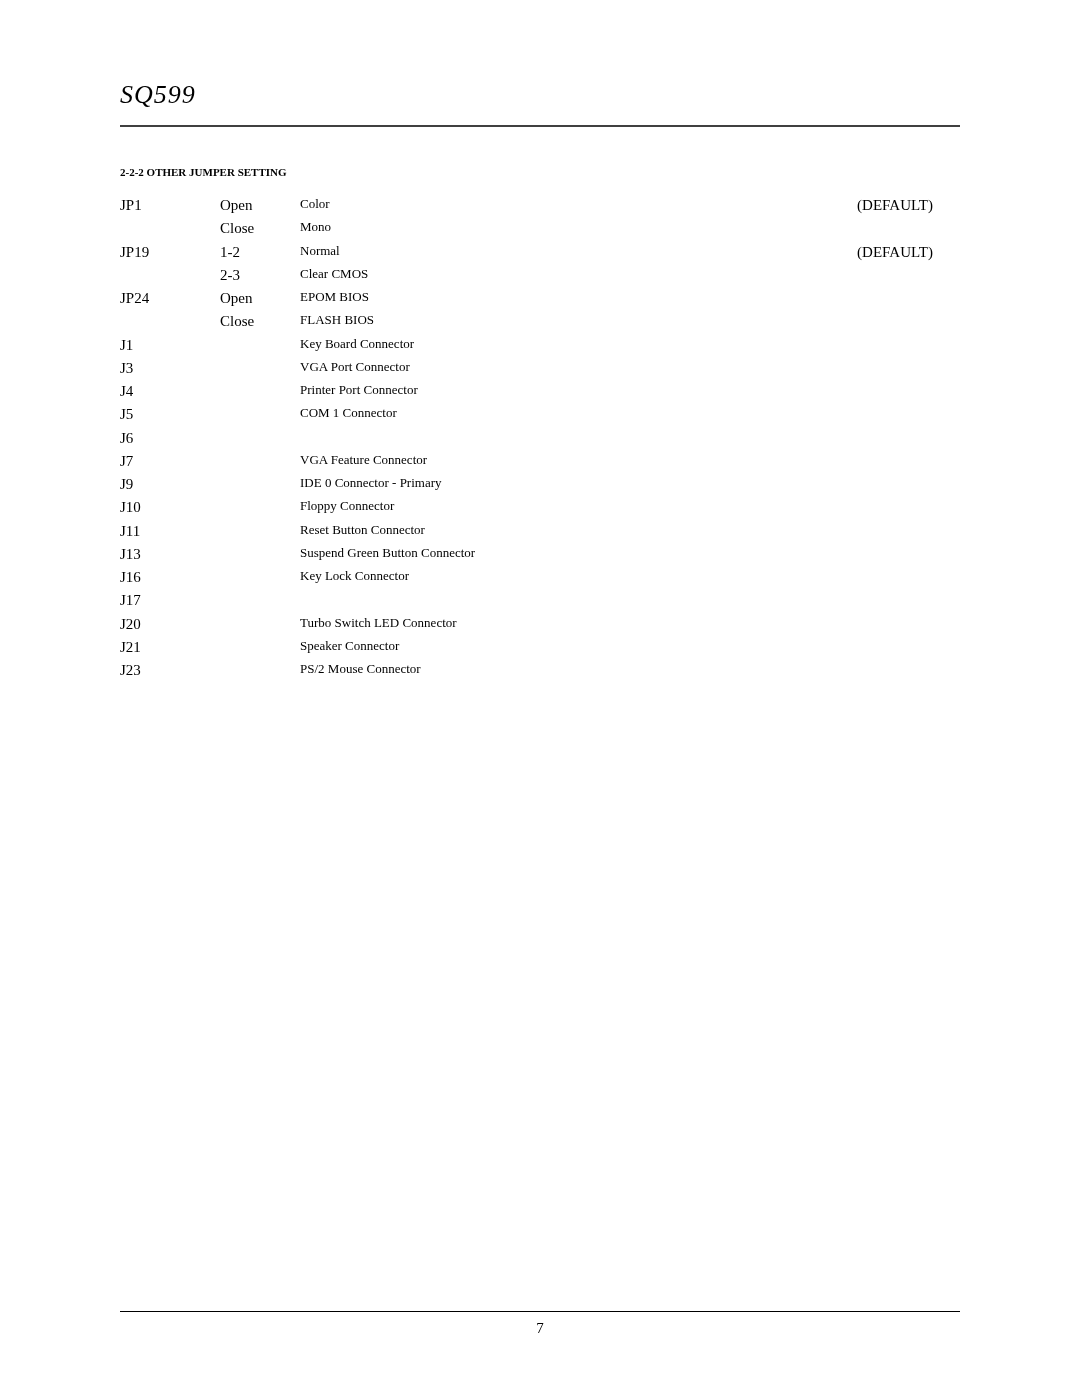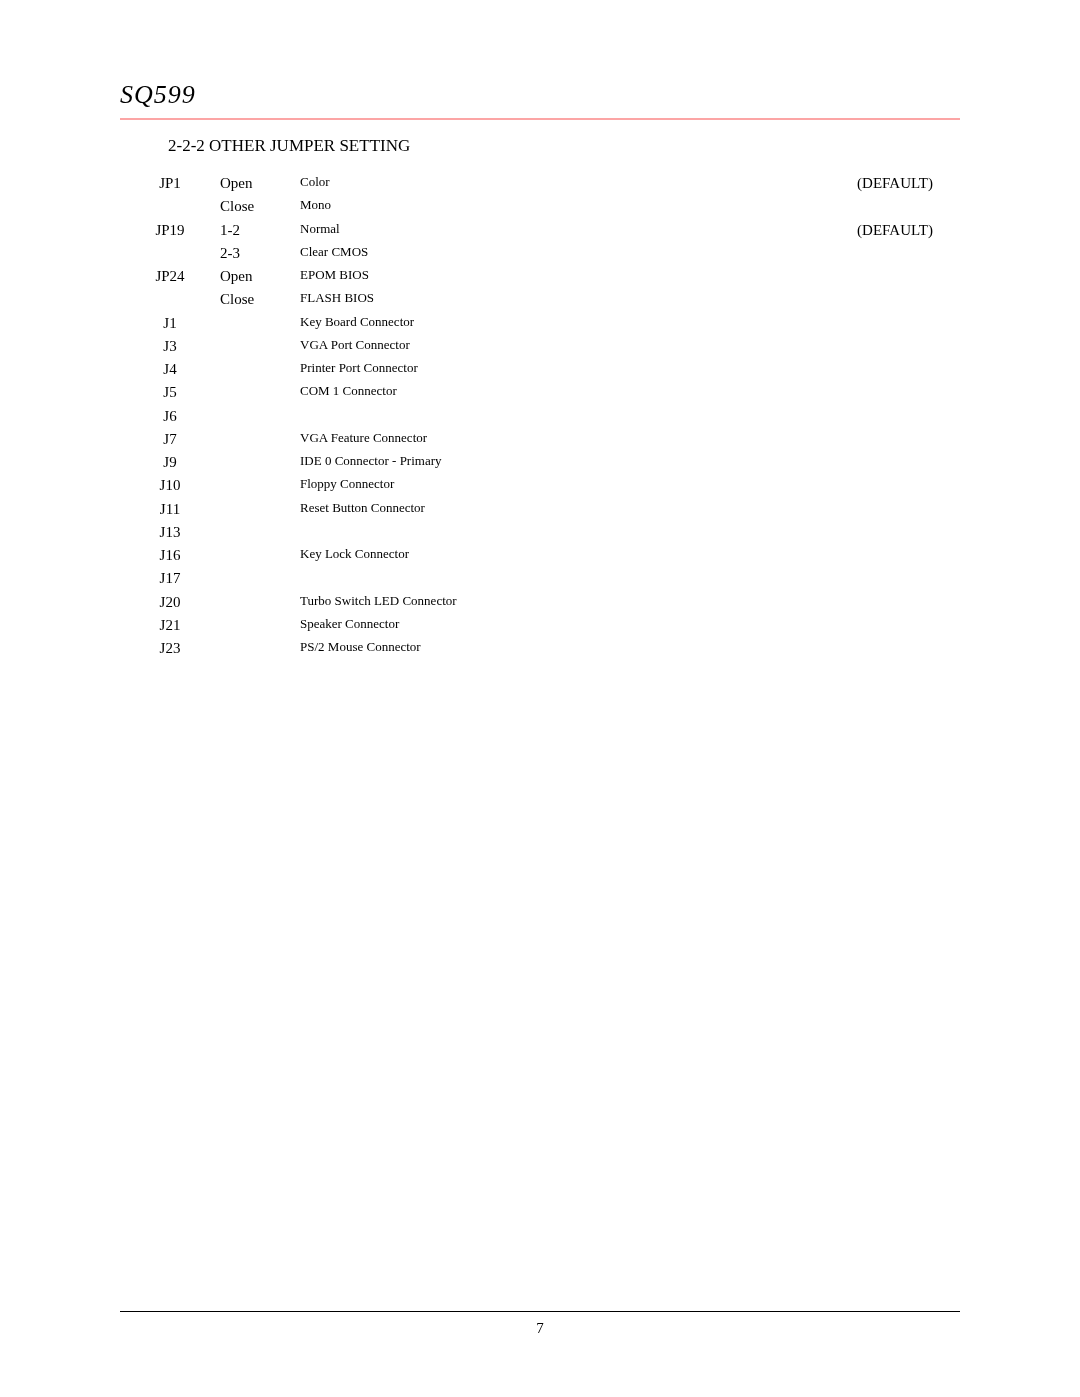--- a/index.html
+++ b/index.html
@@ -20,57 +20,55 @@
 
     .page {
       width: 1080px;
       min-height: 1397px;
       background: #ffffff;
       padding: 80px 120px 80px 120px;
       position: relative;
     }
 
     .header-section {
-      border-bottom: 2px solid #fca5a5;
-      padding-bottom: 8px;
-      margin-bottom: 16px;
+      border-bottom: 2px solid #404040;
+      padding-bottom: 15px;
+      margin-bottom: 39px;
     }
 
     .header-title {
       font-family: "Times New Roman", Times, serif;
       font-style: italic;
       font-size: 26px;
       font-weight: normal;
       letter-spacing: 1px;
     }
 
     .section-heading {
-      font-size: 17px;
-      font-weight: normal;
+      font-size: 11px;
+      font-weight: bold;
       margin-bottom: 16px;
-      margin-left: 48px;
     }
 
     .table-section {
       width: 100%;
     }
 
     .table-row {
       display: flex;
       flex-direction: row;
       align-items: flex-start;
       line-height: 1.55;
       min-height: 22px;
     }
 
     .col-label {
       width: 100px;
       flex-shrink: 0;
       font-size: 15px;
-      text-align: center;
     }
 
     .col-setting {
       width: 80px;
       flex-shrink: 0;
       font-size: 15px;
     }
 
     .col-description {
       flex: 1;
@@ -202,20 +200,21 @@
       </div>
       <div class="table-row">
         <span class="col-label">J11</span>
         <span class="col-setting"></span>
         <span class="col-description">Reset Button Connector</span>
         <span class="col-default"></span>
       </div>
       <div class="table-row">
         <span class="col-label">J13</span>
         <span class="col-setting"></span>
+        <span class="col-description">Suspend Green Button Connector</span>
         <span class="col-default"></span>
       </div>
       <div class="table-row">
         <span class="col-label">J16</span>
         <span class="col-setting"></span>
         <span class="col-description">Key Lock Connector</span>
         <span class="col-default"></span>
       </div>
       <div class="table-row">
         <span class="col-label">J17</span>

